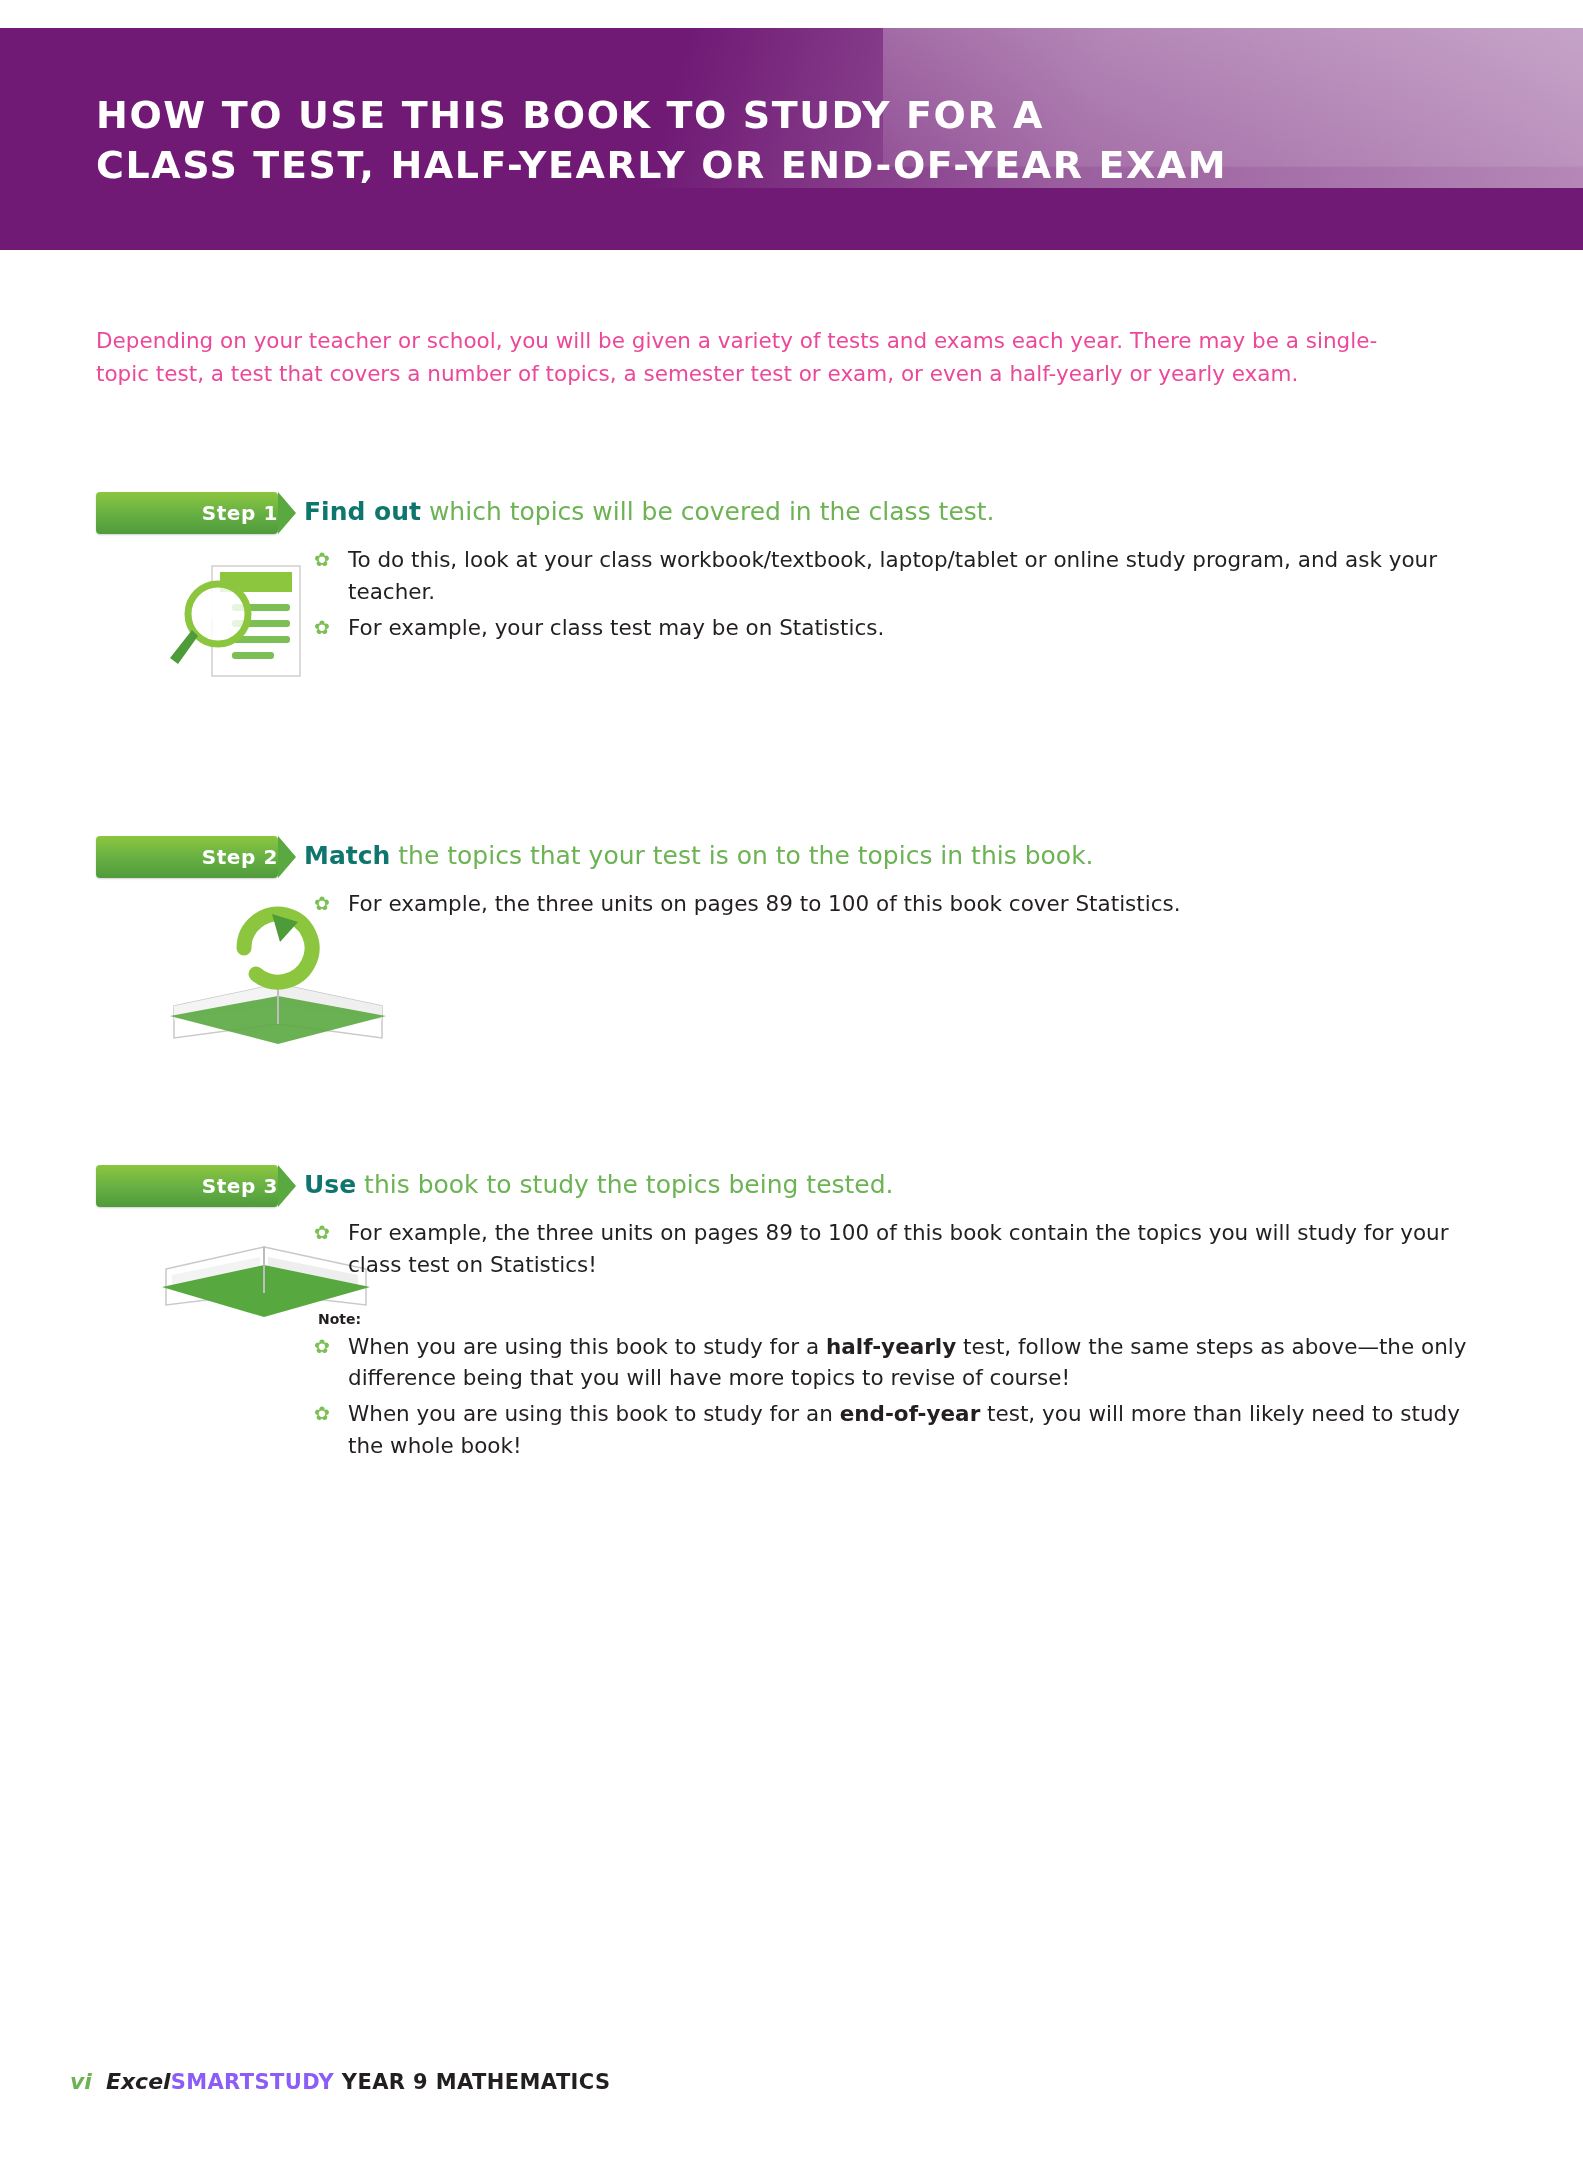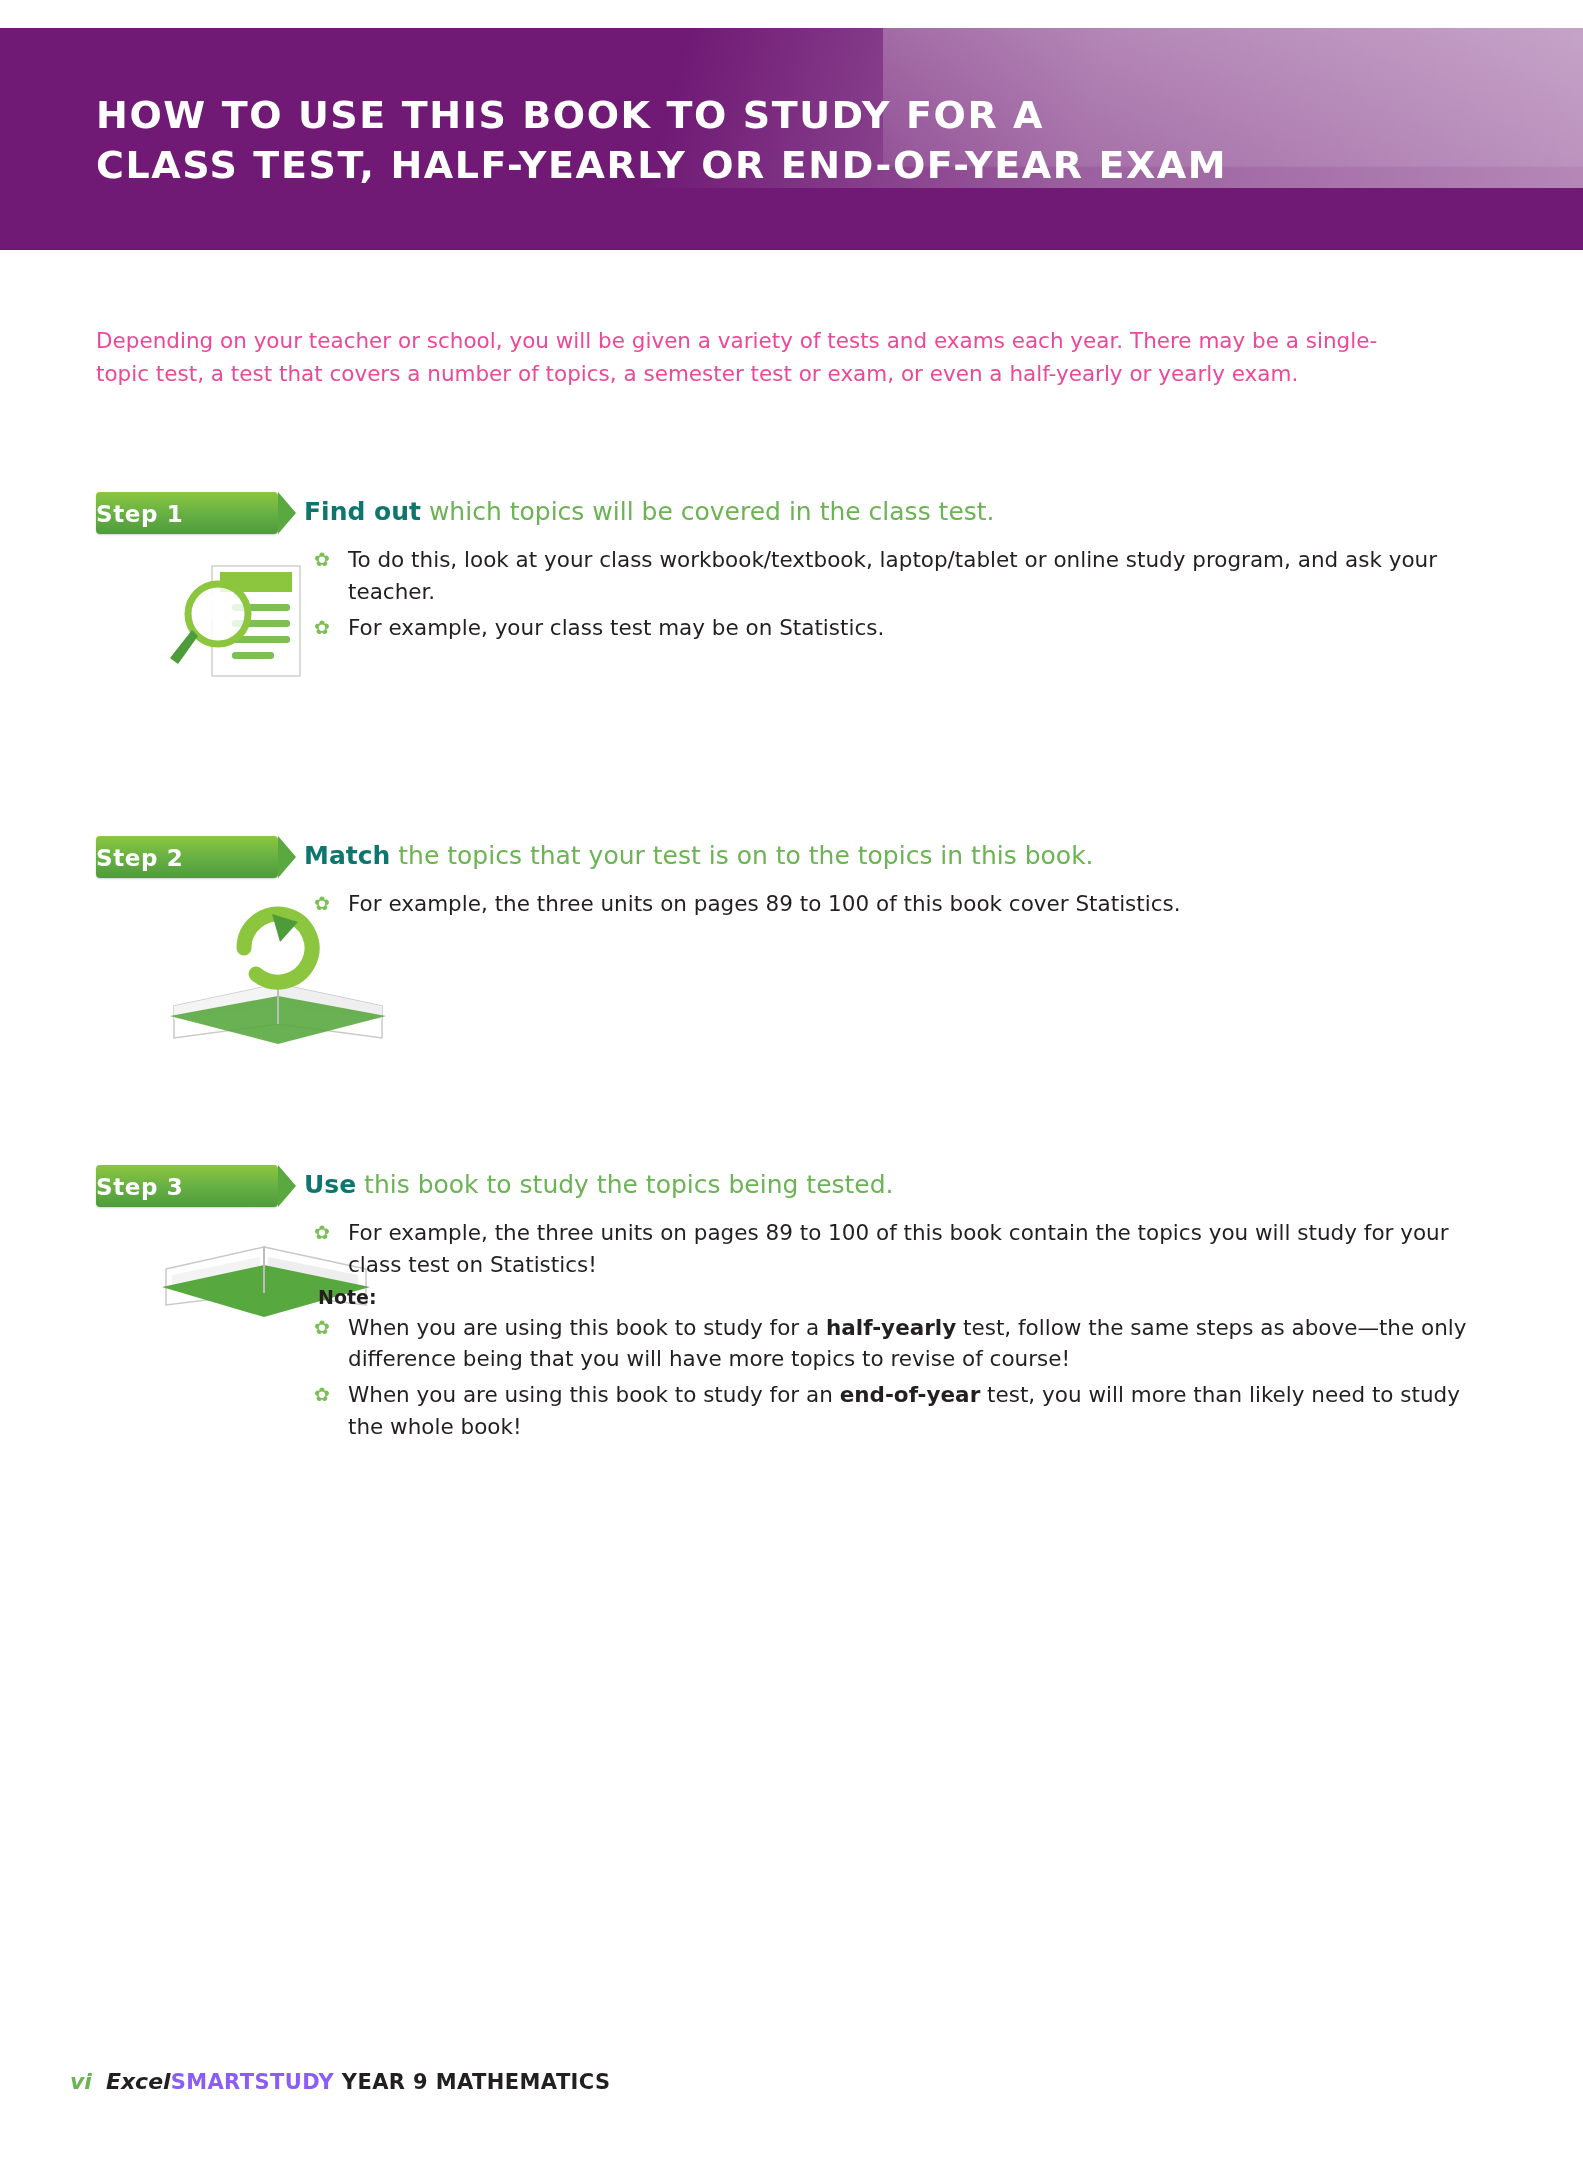--- a/index.html
+++ b/index.html
@@ -90,24 +90,24 @@
     right: -18px;
     top: 0;
     width: 0; height: 0;
     border-top: 21px solid transparent;
     border-bottom: 21px solid transparent;
     border-left: 18px solid #5aa840;
   }
   .step-tab span {
     position: absolute;
     left: 0; right: 0; top: 9px;
-    text-align: left;
+    text-align: right;
     color: #ffffff;
     font-weight: bold;
-    font-size: 23px;
+    font-size: 20px;
     letter-spacing: 0.6px;
   }
 
   .step-heading {
     position: absolute;
     left: 208px;
     top: 4px;
     width: 1180px;
     font-size: 25px;
     color: #6cb354;
@@ -134,24 +134,24 @@
     left: 6px;
     top: 6px;
     width: 19px;
     height: 19px;
     color: #7cbf55;
     font-size: 19px;
     line-height: 19px;
   }
   .note-label {
     position: relative;
-    font-size: 19px;
-    font-weight: bold;
-    color: #231f20;
-    margin: 5px 0 4px 0;
+    font-size: 14px;
+    font-weight: bold;
+    color: #231f20;
+    margin: 30px 0 4px 0;
     padding-left: 10px;
   }
 
   
   .art { position: absolute; }
   #art1 { left: 64px; top: 60px; }
   #art2 { left: 64px; top: 52px; }
   #art3 { left: 56px; top: 48px; }
 
   

